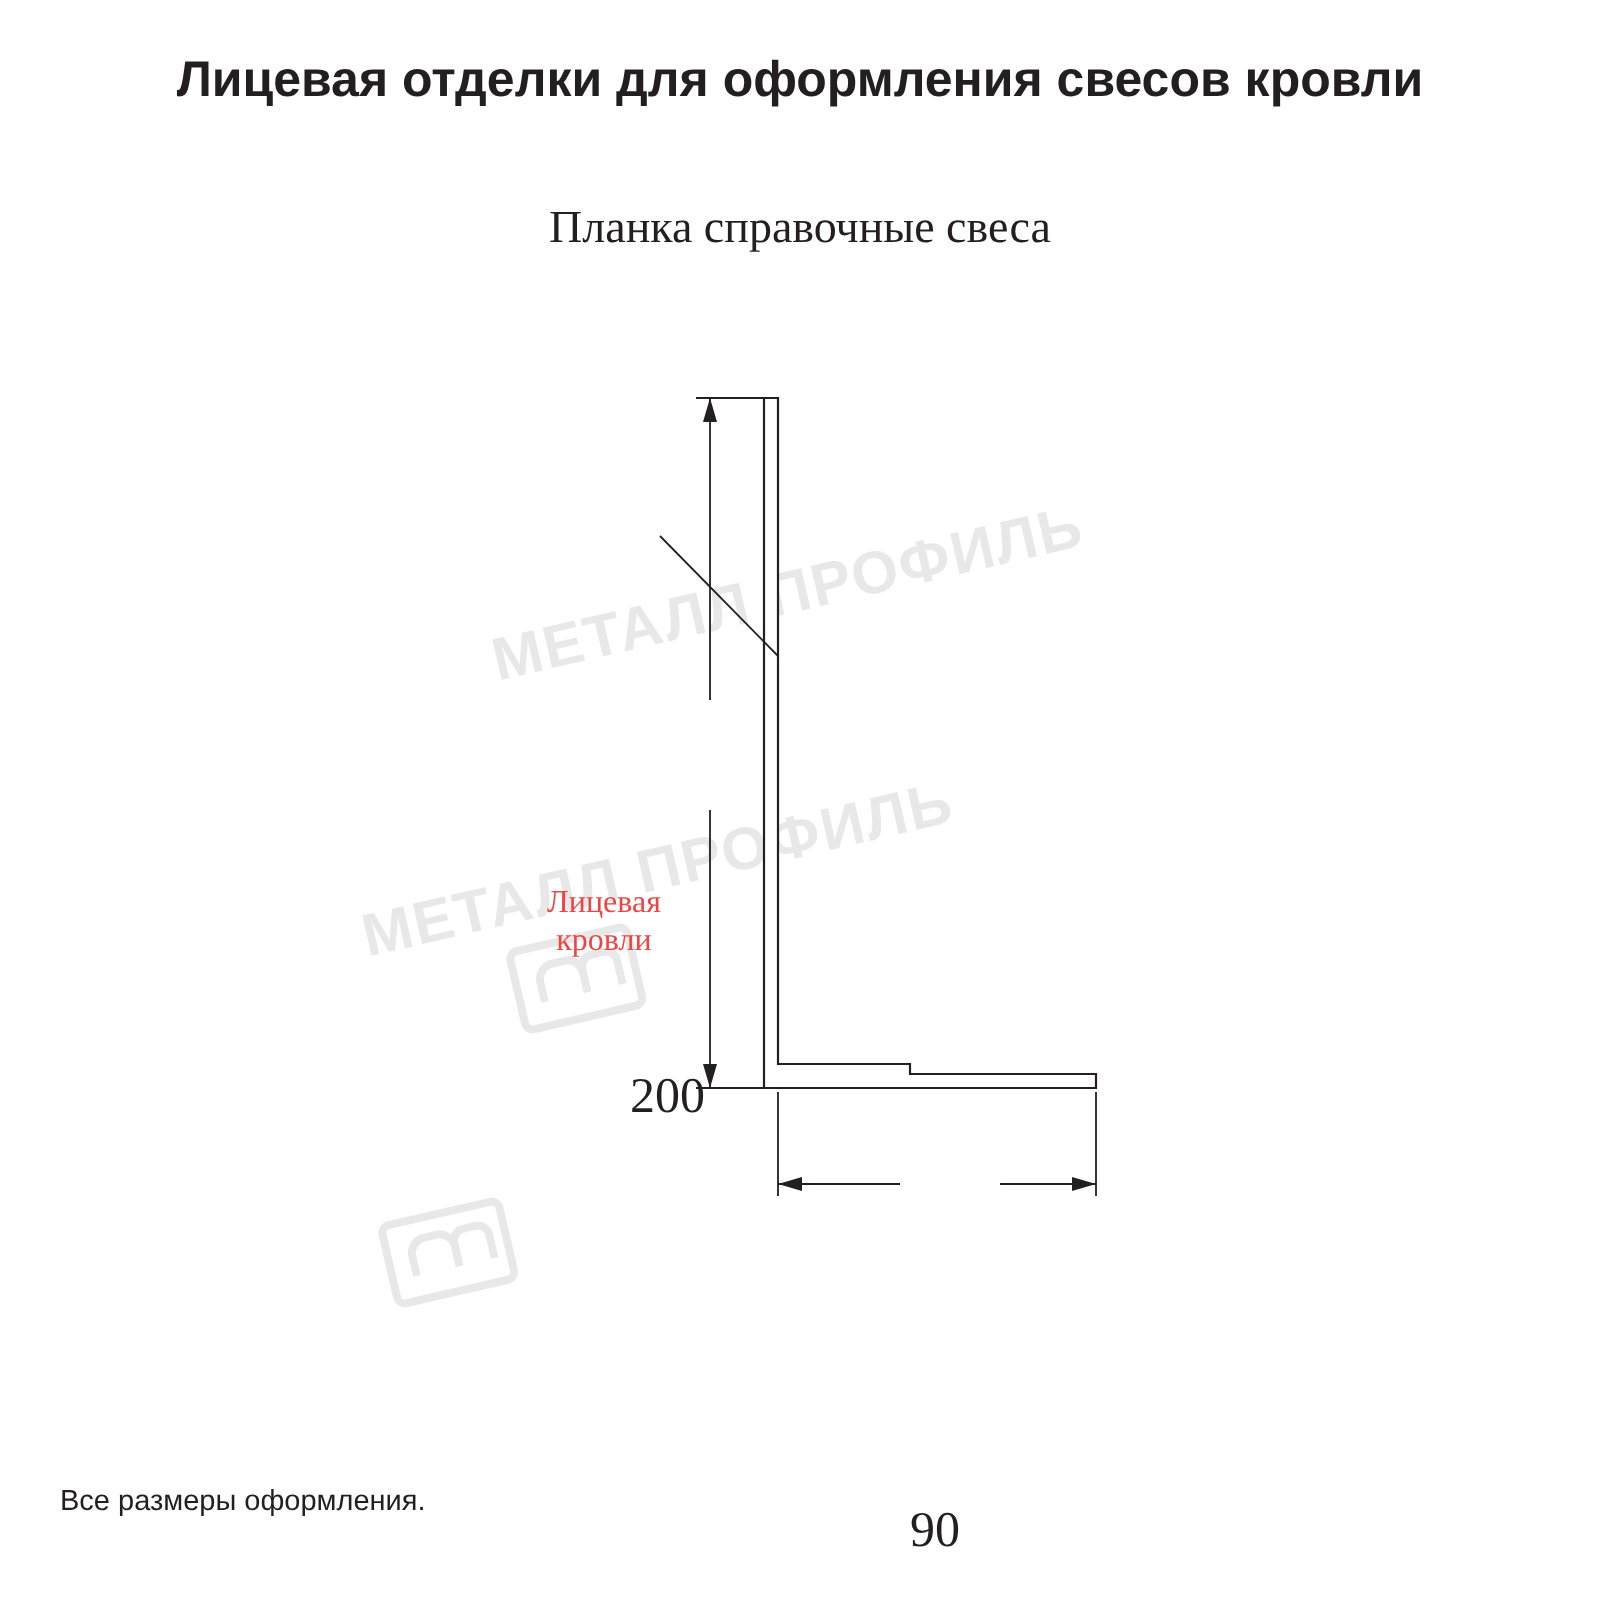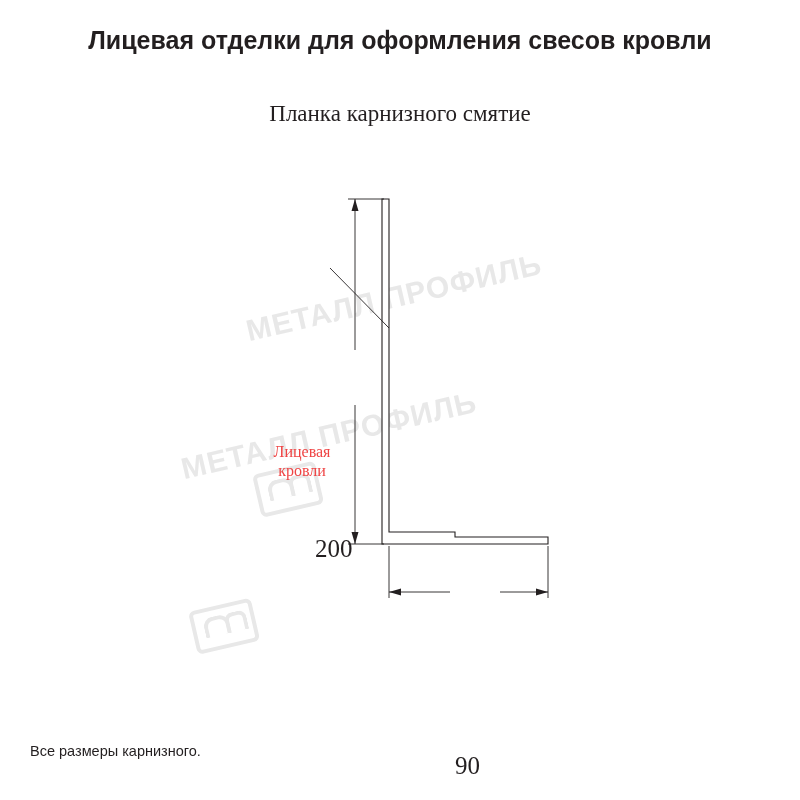--- a/index.html
+++ b/index.html
@@ -158,21 +158,21 @@
     color: #231f20;
   }
   .footnotes div { white-space: nowrap; }
 </style>
 </head>
 <body>
 
 <div class="page">
 
   <div class="title">Лицевая отделки для оформления свесов кровли</div>
-  <div class="subtitle1">Планка карнизного смятие</div>
+  <div class="subtitle1">Планка справочные свеса</div>
 
   <div class="watermarks">
     <div class="wm wm1">МЕТАЛЛ ПРОФИЛЬ</div>
     <div class="wm-logo wm-logo1"></div>
     <div class="wm wm2">МЕТАЛЛ ПРОФИЛЬ</div>
     <div class="wm-logo wm-logo2"></div>
   </div>
 
   <div class="drawing">
     <svg width="800" height="470" viewBox="0 0 800 470">
@@ -204,16 +204,16 @@
 
     <div class="label-face">
       <span>Лицевая</span><br>
       <span>кровли</span>
     </div>
     <div class="dim-250">200</div>
     <div class="dim-50">90</div>
   </div>
 
   <div class="footnotes">
-    <div>Все размеры карнизного.</div>
+    <div>Все размеры оформления.</div>
   </div>
 
 </div>
 
 </body></html>

